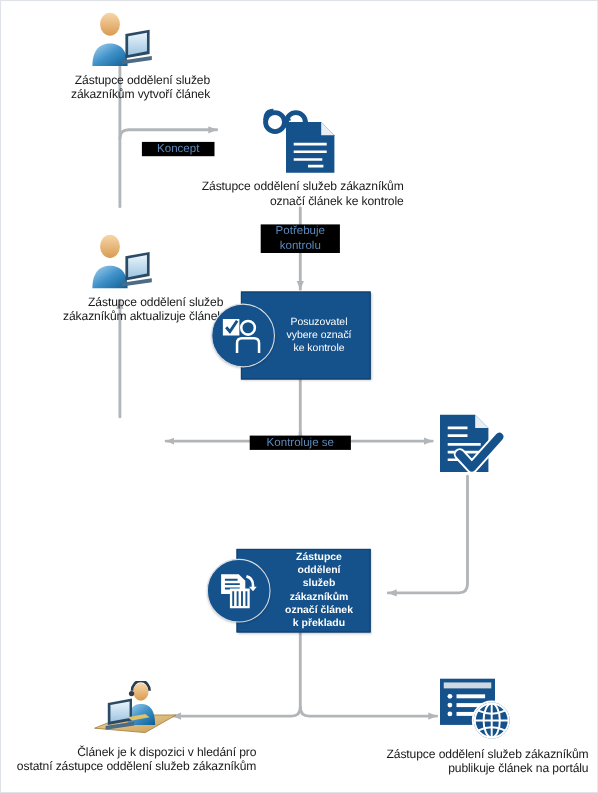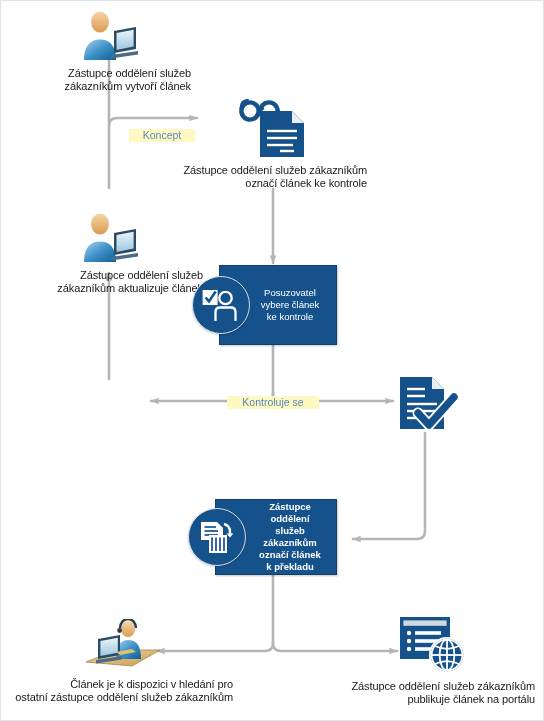--- a/index.html
+++ b/index.html
@@ -35,21 +35,21 @@
   .procbox .badge{
     position:absolute;left:-28px;top:50%;transform:translateY(-50%);
     width:56px;height:56px;border-radius:50%;
     background:#15518A;border:1px solid #d6dde4;
     display:flex;align-items:center;justify-content:center;
     box-shadow:0 1px 2px rgba(0,0,0,.18);
   }
 
   .wire-label{
     position:absolute;color:#5c88ba;font-size:10.5px;line-height:13px;
-    text-align:center;white-space:pre-line;background:#fef9c3;
+    text-align:center;white-space:pre-line;background:#000000;
   }
 </style>
 </head>
 <body>
 
 <div id="canvas">
 
   <svg id="wires" viewBox="0 0 544 721" xmlns="http://www.w3.org/2000/svg">
     <defs>
       <marker id="ah" markerWidth="9" markerHeight="9" refX="7.6" refY="3.6" orient="auto" markerUnits="userSpaceOnUse">
@@ -73,20 +73,22 @@
 
       <path d="M424,432 L424,530 q0,8 -8,8 L352,538" marker-end="url(#ah)"></path>
 
       <path d="M272,574 L272,642"></path>
       <path d="M272,642 q0,8 -8,8 L156,650" marker-end="url(#ah)"></path>
       <path d="M272,642 q0,8 8,8 L396,650" marker-end="url(#ah)"></path>
     </g>
   </svg>
 
   <div class="wire-label" style="left:128px;top:128px;width:66px;">Koncept</div>
+  <div class="wire-label" style="left:236px;top:203px;width:72px;">Potřebuje
+kontrolu</div>
   <div class="wire-label" style="left:226px;top:361px;width:92px;margin-top:34px;">Kontroluje se</div>
 
   <div class="node" style="left:26px;top:8px;width:164px;">
     <div class="icon-wrap" style="height:52px;">
       <svg width="62" height="50" viewBox="0 0 62 50">
         <defs>
           <linearGradient id="hd1" x1="0" y1="0" x2="0" y2="1">
             <stop offset="0" stop-color="#f7d6a8"></stop>
               <stop offset="1" stop-color="#d99b52"></stop>
           </linearGradient>
@@ -152,21 +154,21 @@
   <div class="procbox" style="left:218px;top:264px;width:118px;height:80px;">
     <div class="badge">
       <svg width="40" height="36" viewBox="0 0 40 36">
         <rect x="1.6" y="3" width="15" height="15" fill="#ffffff"></rect>
         <path d="M4.6,10.5 L8,14.4 L14.6,4.6" fill="none" stroke="#15518A" stroke-width="2.6"></path>
         <circle cx="24.5" cy="11" r="6.2" fill="none" stroke="#ffffff" stroke-width="2.3"></circle>
         <path d="M14.5,34 L14.5,25 q0,-4.5 4.5,-4.5 L30,20.5 q4.5,0 4.5,4.5 L34.5,34" fill="none" stroke="#ffffff" stroke-width="2.3"></path>
       </svg>
     </div>
     <div class="boxtext">Posuzovatel
-vybere článek
+vybere označí
 ke kontrole</div>
   </div>
 
 
   <div class="node" style="left:334px;top:374px;width:180px;">
     <div class="icon-wrap" style="height:58px;">
       <svg width="66" height="58" viewBox="0 0 66 58">
         <path d="M8,2 L40,2 L52,14 L52,54 L8,54 Z" fill="#15518A"></path>
         <path d="M40,2 L52,14 L40,14 Z" fill="#e8eef4"></path>
         <g stroke="#ffffff" stroke-width="2.4">

